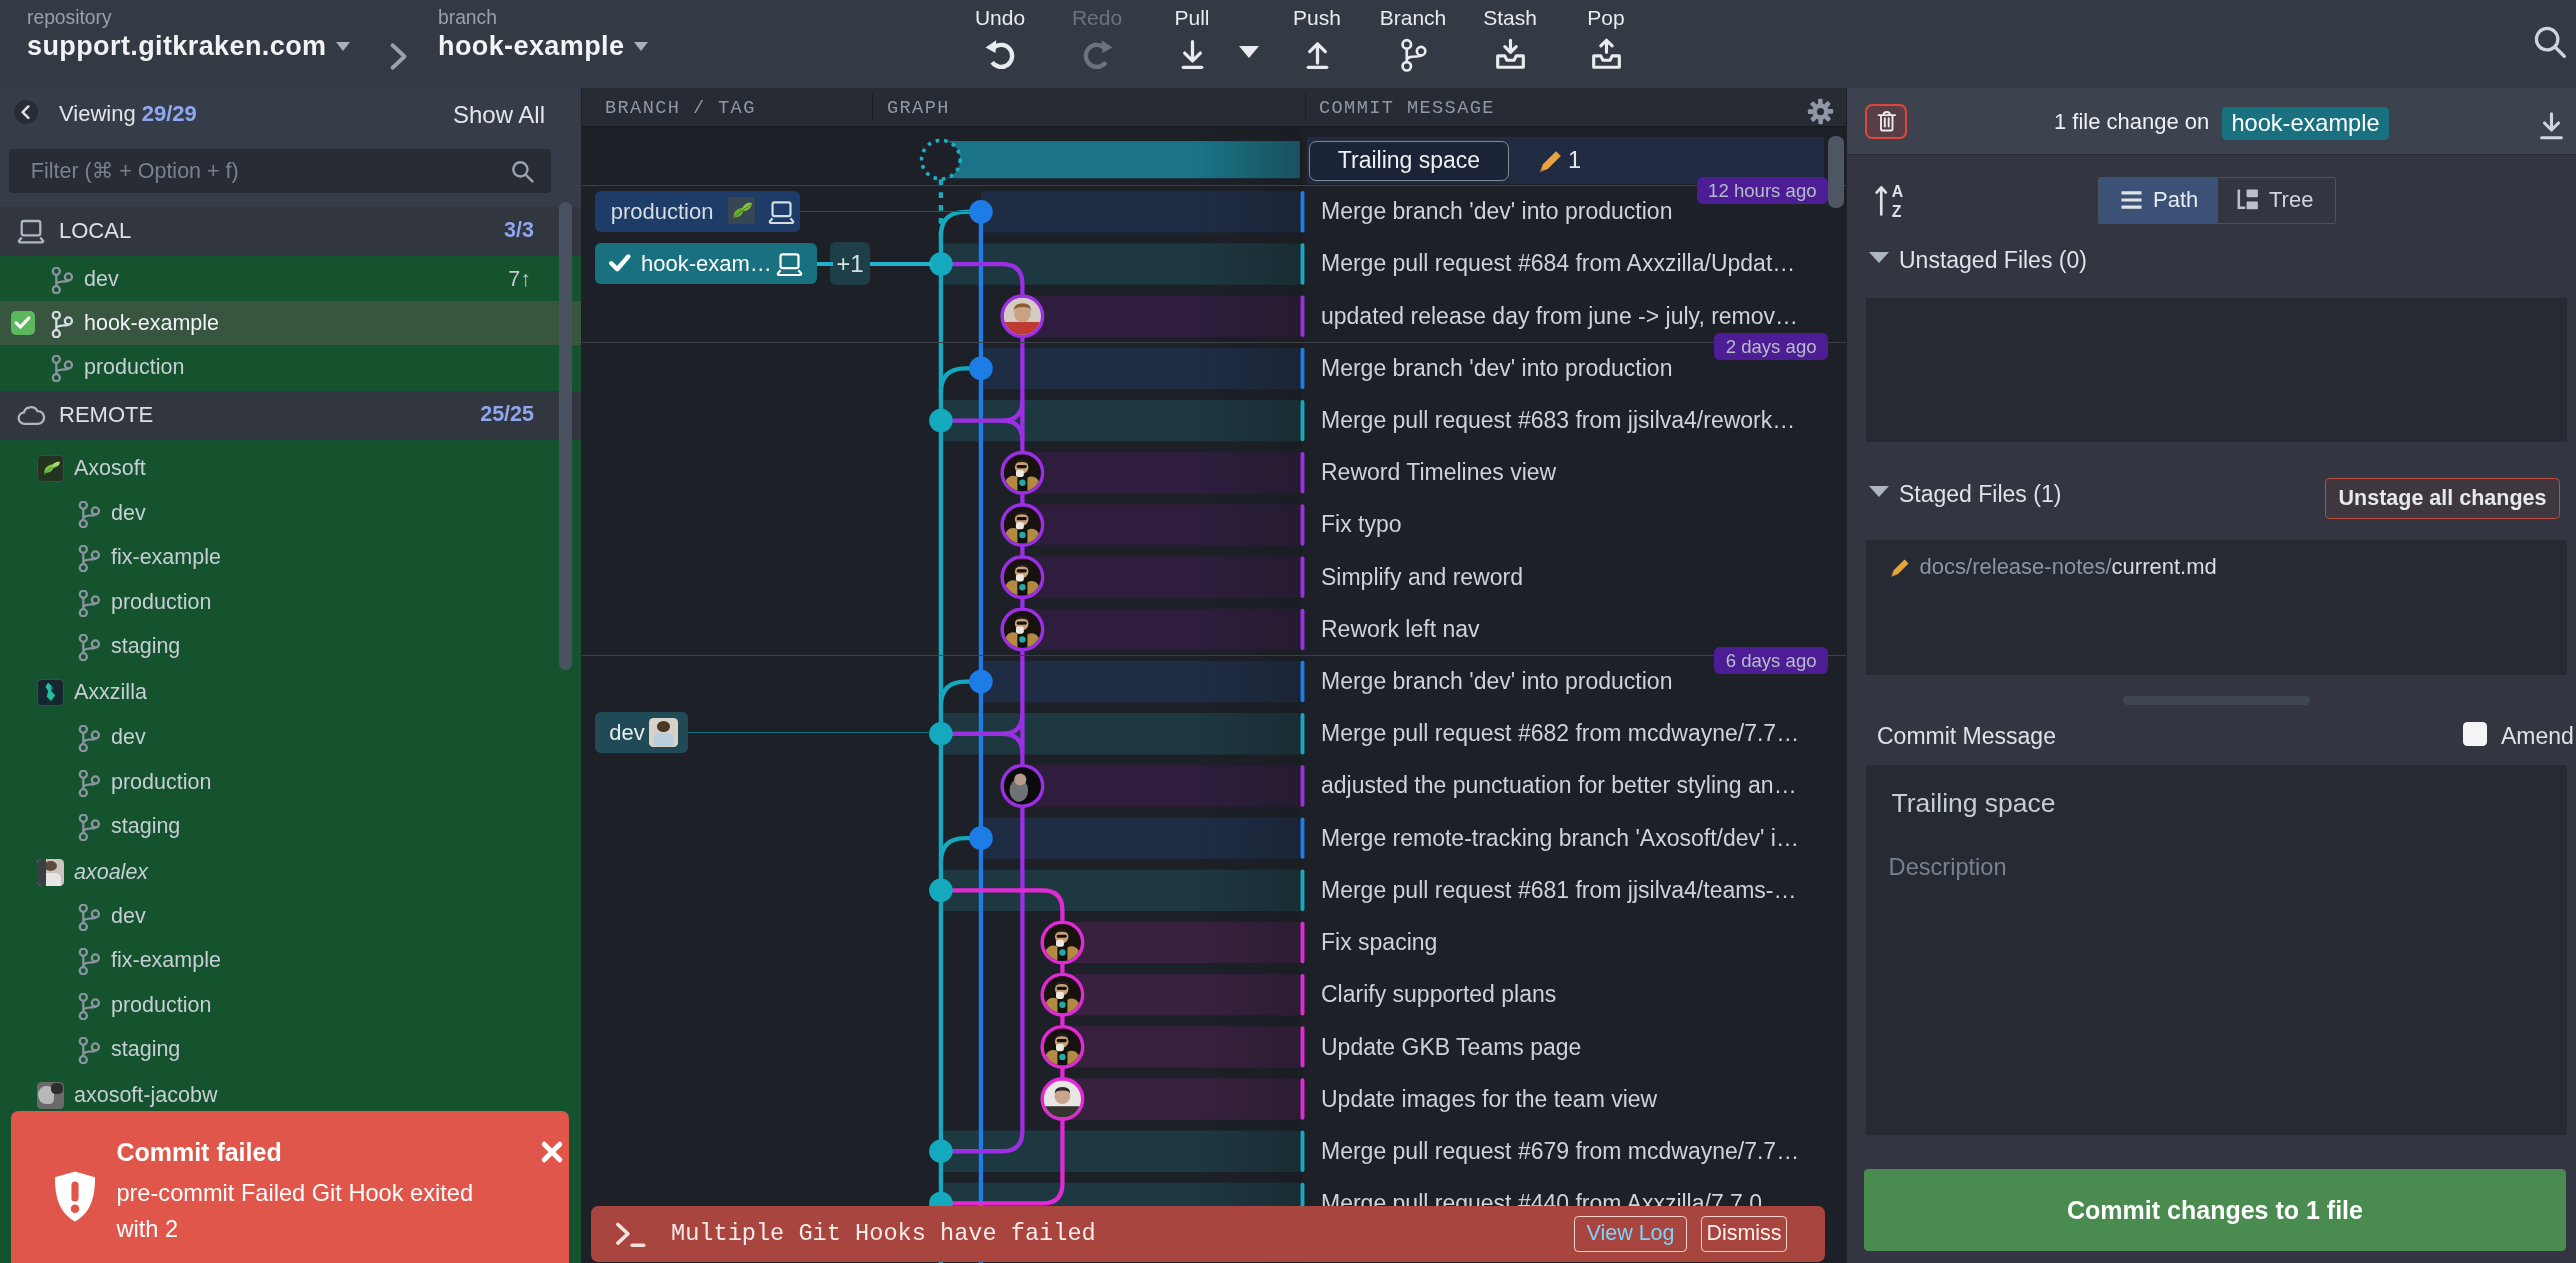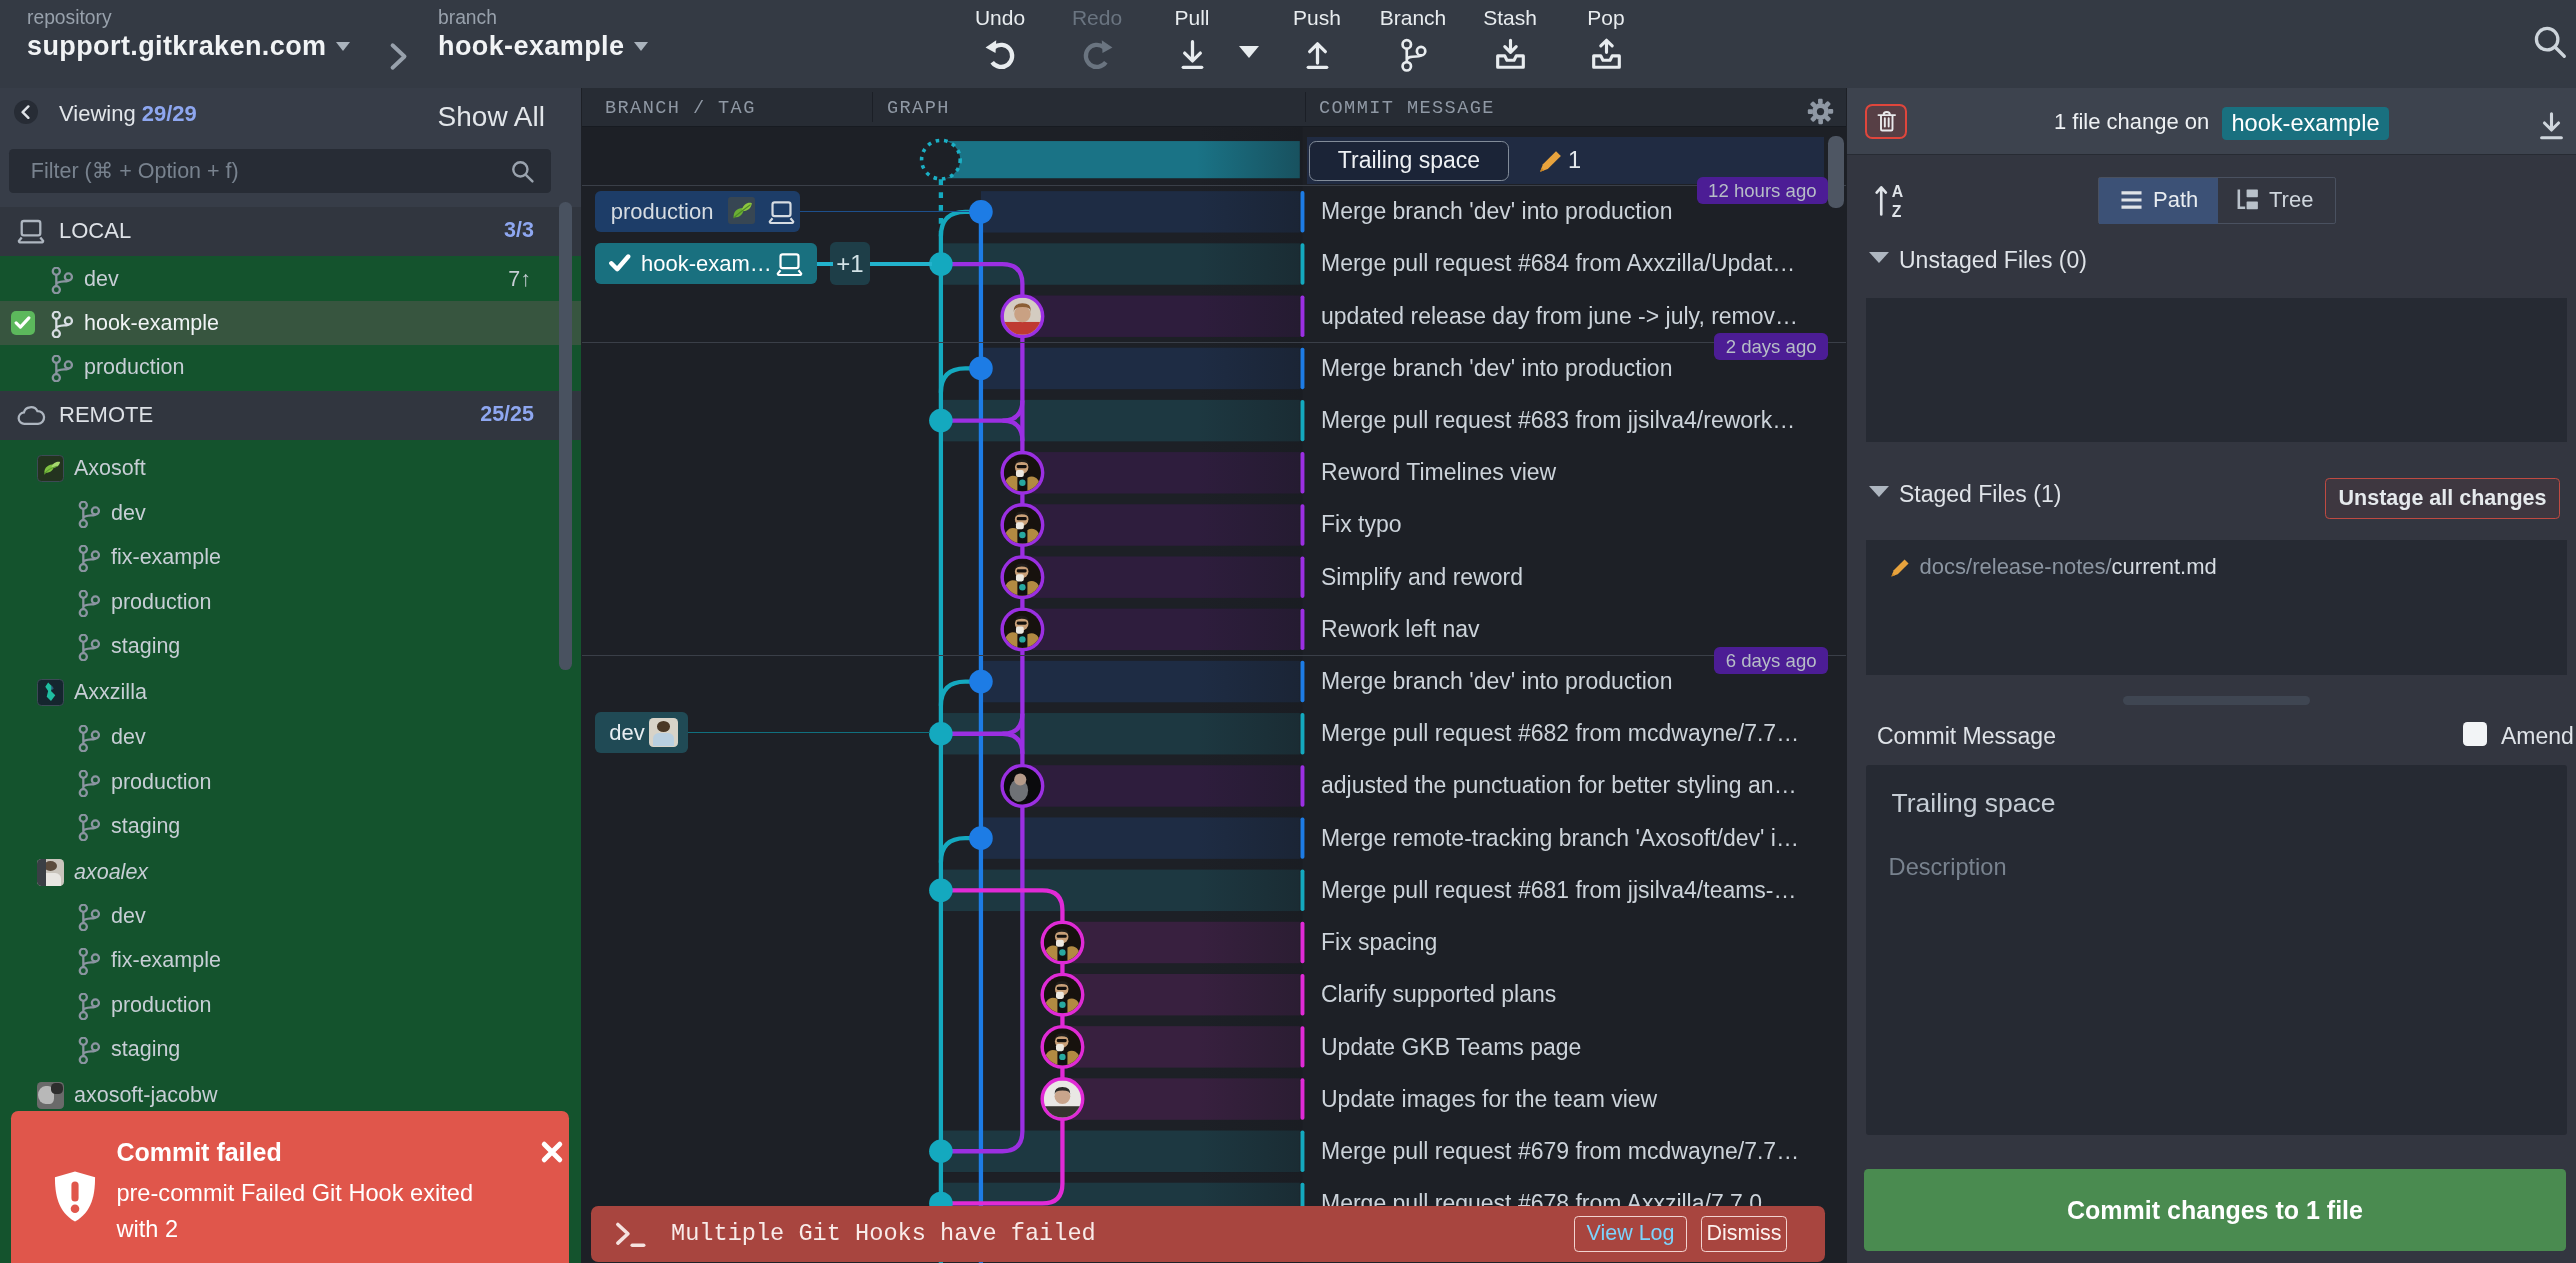--- a/index.html
+++ b/index.html
@@ -124,21 +124,21 @@
         <path d="M35 35 L48 48" stroke="#cdd4db" stroke-width="4.6" stroke-linecap="round"></path>
       </svg>
   </div>
   <div id="sidebar" class="abs">
     <div id="sb-top">
       <div class="abs" style="left:13.6px;top:12px;width:24px;height:24px;border-radius:50%;background:#272c35;"></div>
       <svg class="abs" style="left:19.3px;top:17px;" width="13" height="14.3" viewBox="0 0 18 20">
           <path d="M13 2 L5 10 L13 18" fill="none" stroke="#dfe3e8" stroke-width="3.4" stroke-linecap="round" stroke-linejoin="round"></path>
         </svg>
       <div class="abs" style="left:59px;top:13px;font-size:22px;color:#e2e6ea;">Viewing <span style="font-weight:bold;color:#8ea7f0;">29/29</span></div>
-      <div class="abs" style="right:36px;top:13px;font-size:28px;color:#e2e6ea;">Show All</div>
+      <div class="abs" style="right:36px;top:13px;font-size:24px;color:#e2e6ea;">Show All</div>
       <div class="abs" style="left:9.3px;top:61px;width:542px;height:44px;background:#272c35;border-radius:4.3px;">
         <div class="abs" style="left:21.5px;top:9.3px;font-size:21.5px;color:#78828e;">Filter (⌘ + Option + f)</div>
         <svg class="abs" style="right:15.7px;top:9.3px;" width="27" height="27" viewBox="0 0 38 38">
             <circle cx="16" cy="16" r="10" fill="none" stroke="#9aa3ae" stroke-width="3.4"></circle>
             <path d="M24 24 L33 33" stroke="#9aa3ae" stroke-width="3.4" stroke-linecap="round"></path>
           </svg>
       </div>
     </div>
     <div class="sec-head" style="top:119px;">
       <svg class="abs" style="left:15.7px;top:11.4px;" width="30" height="26" viewBox="0 0 42 34" stroke="#aeb6c0">
@@ -479,21 +479,21 @@
 <div class="cmsg" style="top:655px;">Merge branch 'dev' into production</div>
 <div class="cmsg" style="top:707px;">Merge pull request #682 from mcdwayne/7.7…</div>
 <div class="cmsg" style="top:759px;">adjusted the punctuation for better styling an…</div>
 <div class="cmsg" style="top:812px;">Merge remote-tracking branch 'Axosoft/dev' i…</div>
 <div class="cmsg" style="top:864px;">Merge pull request #681 from jjsilva4/teams-…</div>
 <div class="cmsg" style="top:916px;">Fix spacing</div>
 <div class="cmsg" style="top:968px;">Clarify supported plans</div>
 <div class="cmsg" style="top:1021px;">Update GKB Teams page</div>
 <div class="cmsg" style="top:1073px;">Update images for the team view</div>
 <div class="cmsg" style="top:1125px;">Merge pull request #679 from mcdwayne/7.7…</div>
-<div class="cmsg" style="top:1177px;">Merge pull request #678 from Axxzilla/7.7.0</div>
+<div class="cmsg" style="top:1177px;">Merge pull request #440 from Axxzilla/7.7.0</div>
 <div class="dsep" style="top:185px;"></div>
 <div class="dpill" style="top:177px;right:748px;">12 hours ago</div>
 <div class="dsep" style="top:342px;"></div>
 <div class="dpill" style="top:333px;right:748px;">2 days ago</div>
 <div class="dsep" style="top:655px;"></div>
 <div class="dpill" style="top:647px;right:748px;">6 days ago</div>
 <div class="abs" style="left:595px;top:191px;width:205px;height:41px;background:#1d3d68;border-radius:5.7px;">
   <div class="abs" style="left:15.7px;top:7.9px;font-size:22px;color:#d6dce2;">production</div>
   <div class="abs" style="left:133px;top:6.4px;width:27px;height:27px;border-radius:2.9px;background:#374653;"></div>
   <svg class="abs" style="left:135px;top:7.9px;" width="24" height="24" viewBox="0 0 34 34">

